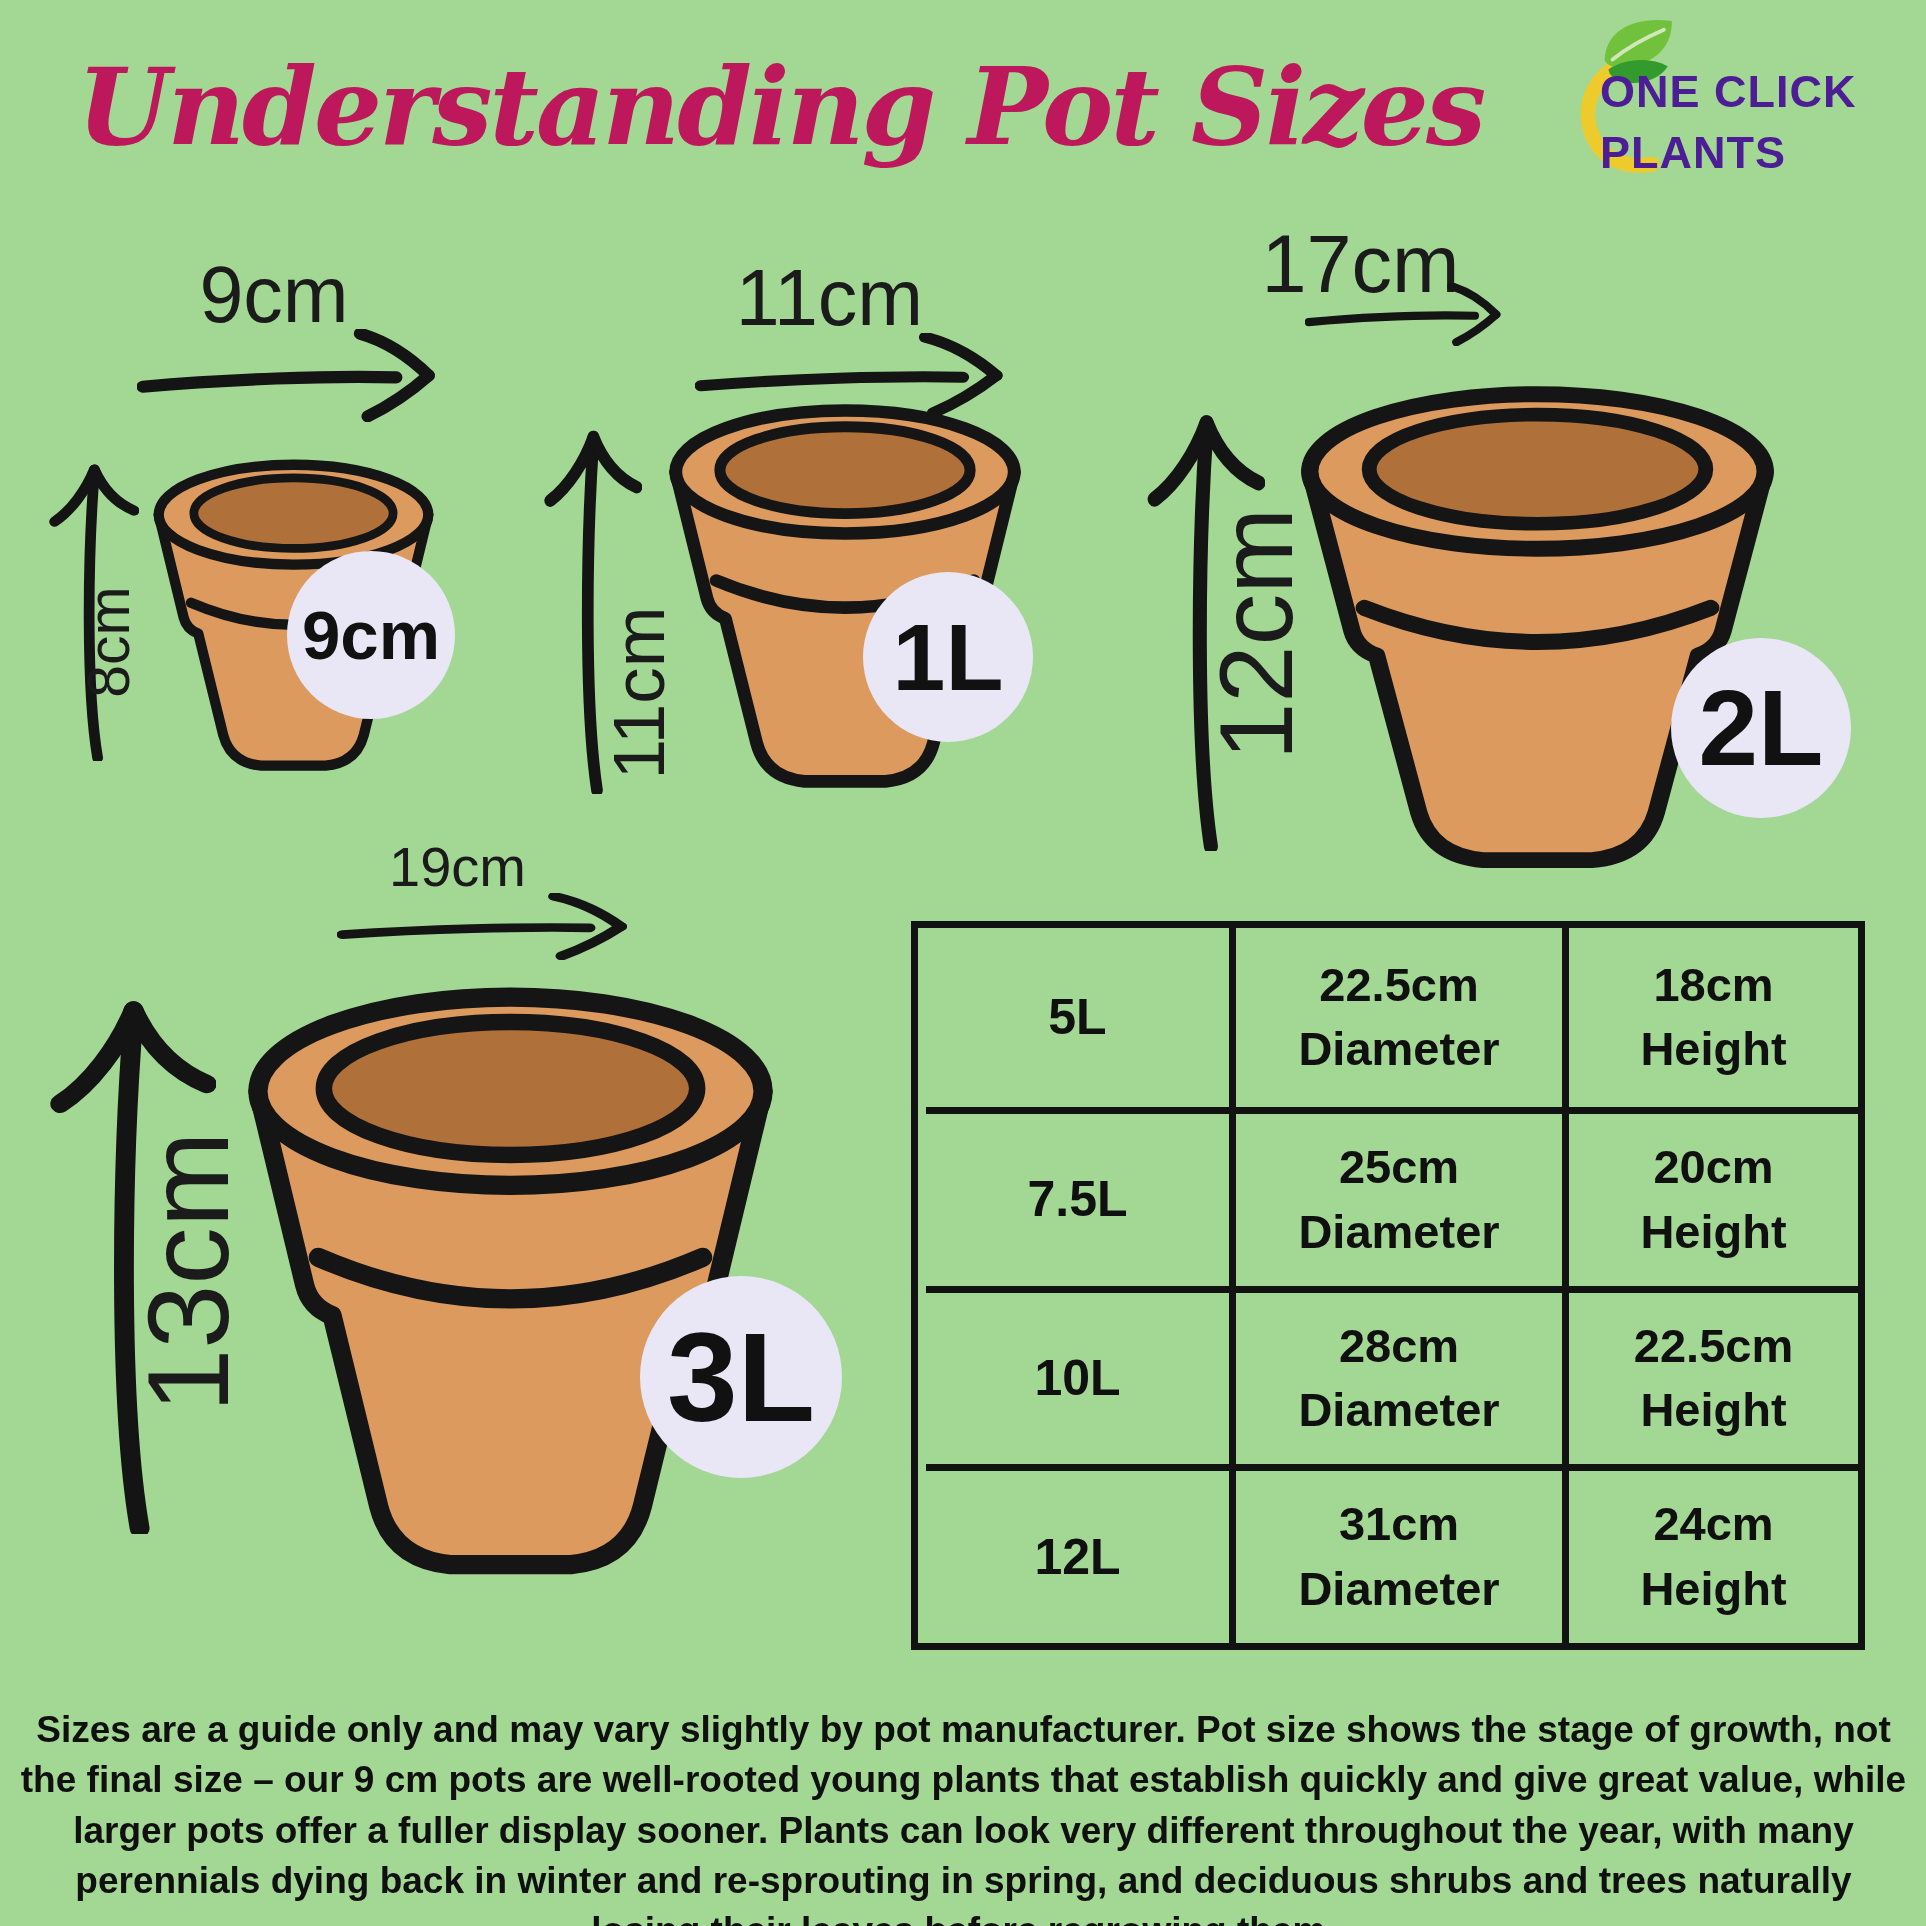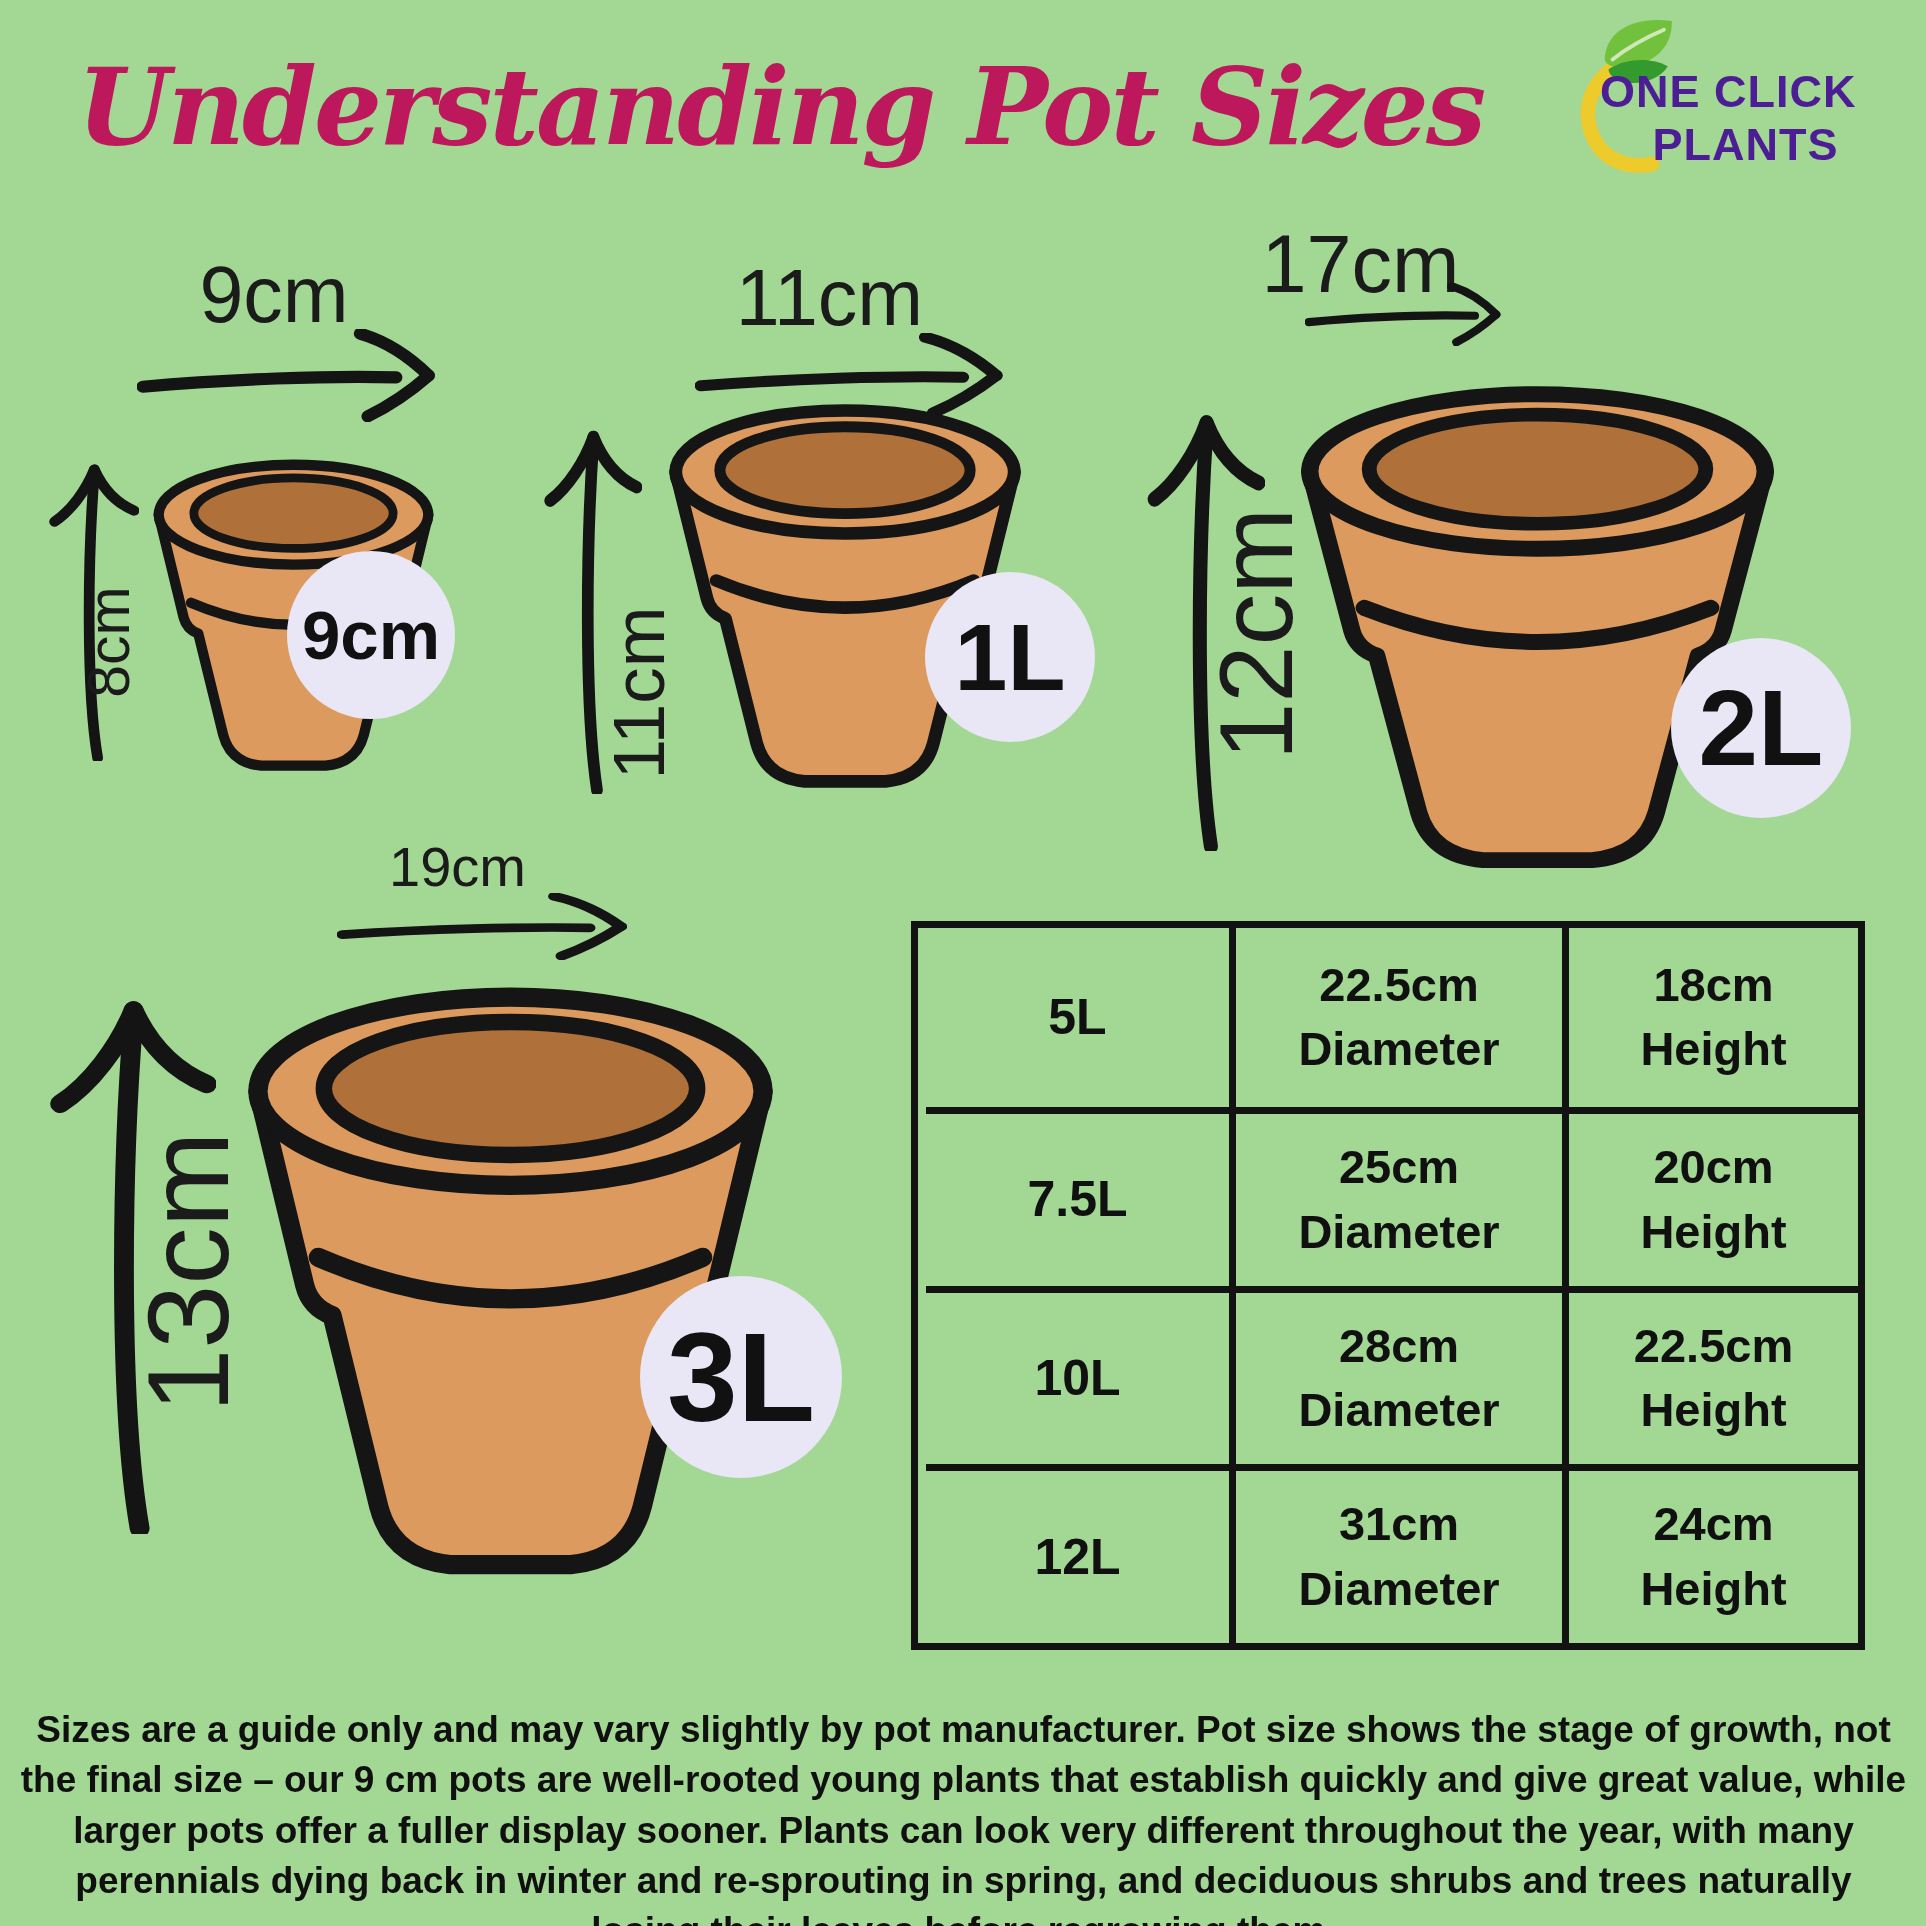--- a/index.html
+++ b/index.html
@@ -10,21 +10,21 @@
   
   #title{left:77px;top:48px;width:1148px;
          font-family:"DejaVu Serif", serif;font-style:italic;font-weight:bold;
          font-size:107px;line-height:1.1;color:#be185d;letter-spacing:-3px;white-space:nowrap;}
 
   
   #logo{left:1525px;top:12px;width:396px;height:178px;}
   #logo-mark{position:absolute;left:28px;top:2px;width:125px;height:162px;}
   #logo-text{position:absolute;left:75px;top:57px;width:291px;}
   .brand-line{font-size:45px;font-weight:bold;letter-spacing:1px;color:#4c1d95;line-height:1.0;}
-  .brand-line.l2{text-align:center;margin-top:8px;}
+  .brand-line.l2{text-align:left;margin-top:16px;}
 
   
   .dim{font-size:79px;color:#1b1b1b;text-align:center;white-space:nowrap;}
   .dim.rot{transform:translate(-50%,-50%) rotate(-90deg);transform-origin:center;}
 
   
   .badge{border-radius:50%;background:#e9e6f6;display:flex;align-items:center;justify-content:center;
          font-weight:bold;color:#111;}
 
   
@@ -102,21 +102,21 @@
 <svg class="abs" style="left:695px;top:333px;width:315px;height:85px" preserveAspectRatio="none" viewBox="0 0 320 100">
     <use href="#arrow-right"></use>
   </svg>
 <svg class="abs" style="left:543px;top:408px;width:99px;height:386px" preserveAspectRatio="none" viewBox="0 0 110 400">
     <use href="#arrow-up"></use>
   </svg>
 <div class="abs dim rot" style="left:638px;top:693px;font-size:73px;">11cm</div>
 <svg class="abs" style="left:661px;top:396px;width:368px;height:398px" preserveAspectRatio="none" viewBox="0 0 200 220">
     <use href="#pot"></use>
   </svg>
-<div class="abs badge" style="left:925px;top:572px;width:170px;height:170px;font-size:95px;text-align:center;">
+<div class="abs badge" style="left:863px;top:572px;width:170px;height:170px;font-size:95px;text-align:center;">
     <span>1L</span>
   </div>
 
 <div class="abs dim" style="left:1212px;top:218px;width:297px;font-size:81px;">17cm</div>
 <svg class="abs" style="left:1305px;top:283px;width:200px;height:63px" preserveAspectRatio="none" viewBox="0 0 320 100">
     <use href="#arrow-right"></use>
   </svg>
 <svg class="abs" style="left:1146px;top:388px;width:119px;height:463px" preserveAspectRatio="none" viewBox="0 0 110 400">
     <use href="#arrow-up"></use>
   </svg>

